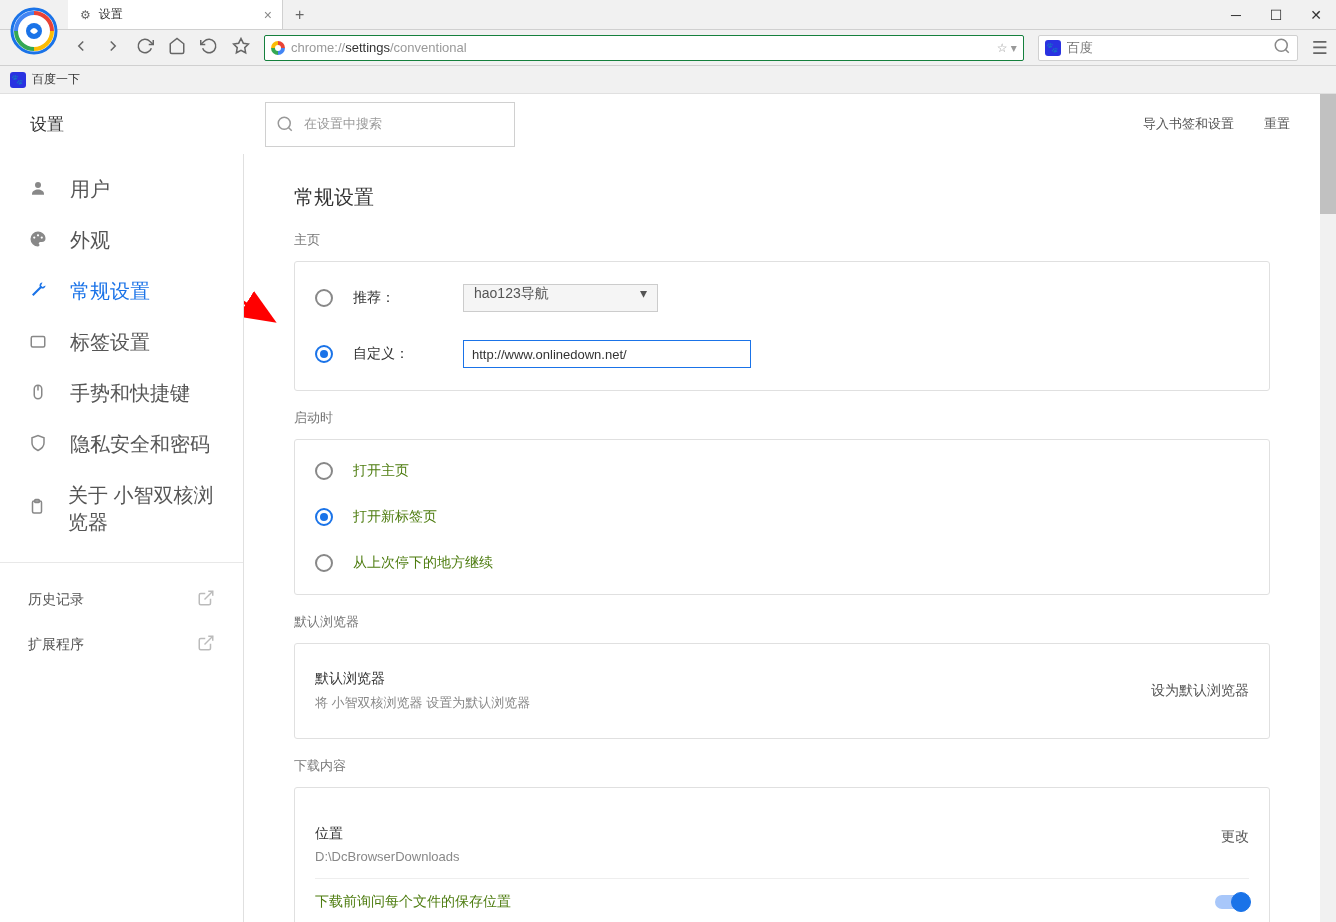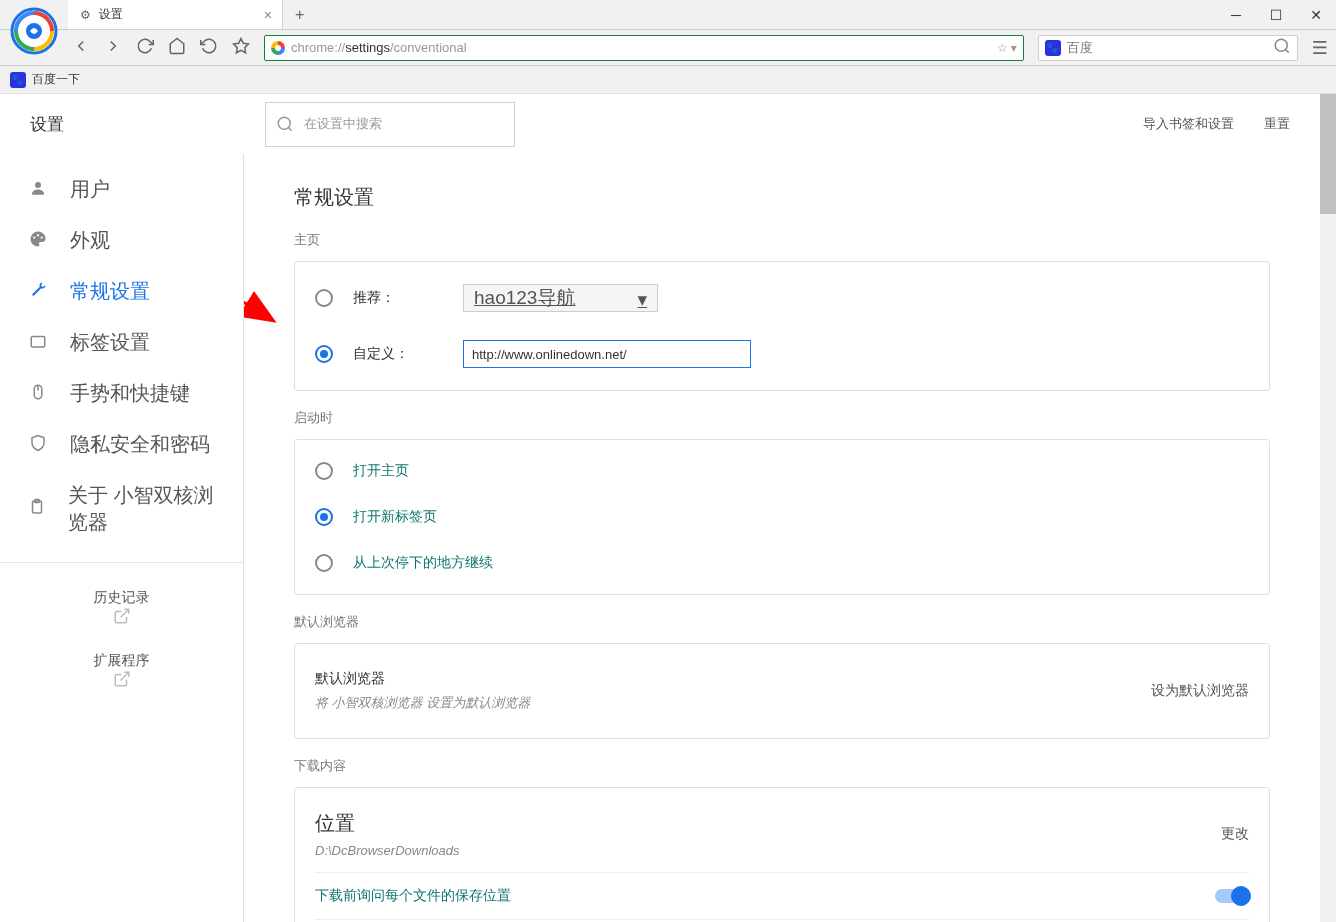--- a/index.html
+++ b/index.html
@@ -48,42 +48,42 @@
 .header-links span { cursor: pointer; }
 
 
 .settings-body { flex: 1; display: flex; overflow: hidden; }
 .sidebar { width: 244px; border-right: 1px solid #e0e0e0; padding-top: 10px; overflow-y: auto; }
 .side-item { display: flex; align-items: center; gap: 22px; padding: 12px 28px; font-size: 20px; color: #555; cursor: pointer; }
 .side-item.active { color: #1a73e8; }
 .side-ico { width: 20px; color: #888; font-size: 16px; text-align: center; }
 .side-item.active .side-ico { color: #1a73e8; }
 .side-divider { height: 1px; background: #e8e8e8; margin: 14px 0; }
-.side-link { display: flex; align-items: center; justify-content: space-between; padding: 12px 28px; font-size: 14px; color: #555; cursor: pointer; flex-direction: column; }
+.side-link { display: flex; align-items: center; justify-content: space-between; padding: 12px 28px; font-size: 14px; color: #555; cursor: pointer; }
 .ext-ico { color: #bbb; }
 
 
 .content { flex: 1; overflow-y: auto; padding: 30px 50px; position: relative; }
 .section-h { font-size: 20px; color: #333; margin-bottom: 20px; }
 .sub-label { font-size: 13px; color: #777; margin: 18px 0 12px; }
 .card { border: 1px solid #e0e0e0; border-radius: 3px; background: #fff; padding: 8px 20px; }
 .row { display: flex; align-items: center; padding: 14px 0; gap: 20px; }
 .row + .row { border-top: 1px solid #eee; }
 .radio { width: 18px; height: 18px; border: 2px solid #888; border-radius: 50%; cursor: pointer; position: relative; flex-shrink: 0; }
 .radio.checked { border-color: #1a73e8; }
 .radio.checked::after { content:''; position:absolute; width:8px; height:8px; background:#1a73e8; border-radius:50%; top:3px; left:3px; }
 .row-label { font-size: 14px; color: #333; width: 90px; }
-.row-label-wide { font-size: 14px; color: #0f766e; }
-.select-box { width: 195px; height: 28px; border: 1px solid #ccc; background: #f5f5f5; display: flex; align-items: flex-end; padding: 0 10px; font-size: 19px; color: #555; justify-content: space-between; cursor: pointer; text-decoration: underline; }
+.row-label-wide { font-size: 14px; color: #4d7c0f; }
+.select-box { width: 195px; height: 28px; border: 1px solid #ccc; background: #f5f5f5; display: flex; align-items: flex-start; padding: 0 10px; font-size: 14px; color: #555; justify-content: space-between; cursor: pointer; }
 .text-input { width: 288px; height: 28px; border: 1px solid #1a73e8; padding: 0 8px; font-size: 13px; color: #333; outline: none; }
 
 .row-pad { padding: 18px 0; }
 .btn-link { margin-left: auto; font-size: 14px; color: #555; cursor: pointer; }
 .col { display: flex; flex-direction: column; gap: 6px; }
-.small-gray { font-size: 13px; color: #888; font-style: italic; }
+.small-gray { font-size: 13px; color: #888; }
 .toggle { width: 34px; height: 14px; background: #ccc; border-radius: 10px; position: relative; margin-left: auto; cursor: pointer; }
 .toggle::after { content:''; position:absolute; width:18px; height:18px; background:#fff; border:1px solid #ccc; border-radius:50%; top:-3px; right:-2px; }
 .toggle.on { background: #a8c7fa; }
 .toggle.on::after { background: #1a73e8; border-color: #1a73e8; }
 
 
 .arrow { position: absolute; pointer-events: none; }
 
 svg.si { width: 18px; height: 18px; }
 </style>
@@ -299,21 +299,21 @@
               <span class="small-gray">将 小智双核浏览器 设置为默认浏览器</span>
             </div>
             <span class="btn-link">设为默认浏览器</span>
           </div>
         </div>
 
         <div class="sub-label">下载内容</div>
         <div class="card">
           <div class="row" style="border:none;">
             <div class="col">
-              <span style="font-size:20px;color:#333;">位置</span>
+              <span style="font-size:14px;color:#333;margin-top:15px;">位置</span>
               <span class="small-gray">D:\DcBrowserDownloads</span>
             </div>
             <span class="btn-link">更改</span>
           </div>
           <div class="row">
             <span class="row-label-wide">下载前询问每个文件的保存位置</span>
             <span class="toggle on"></span>
           </div>
           <div class="row">
             

